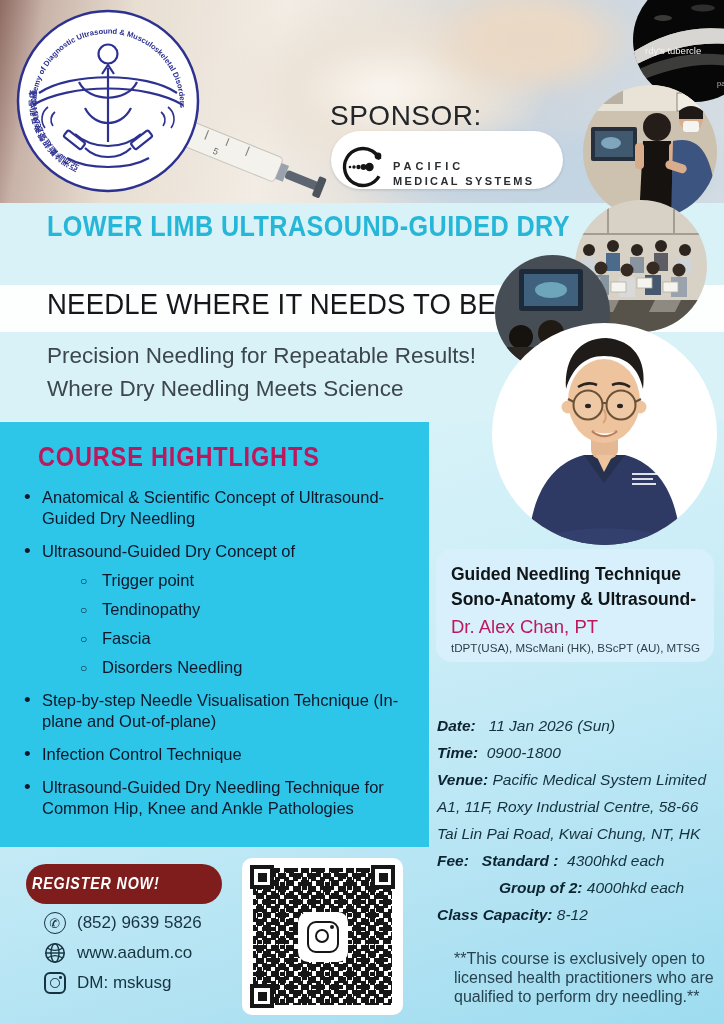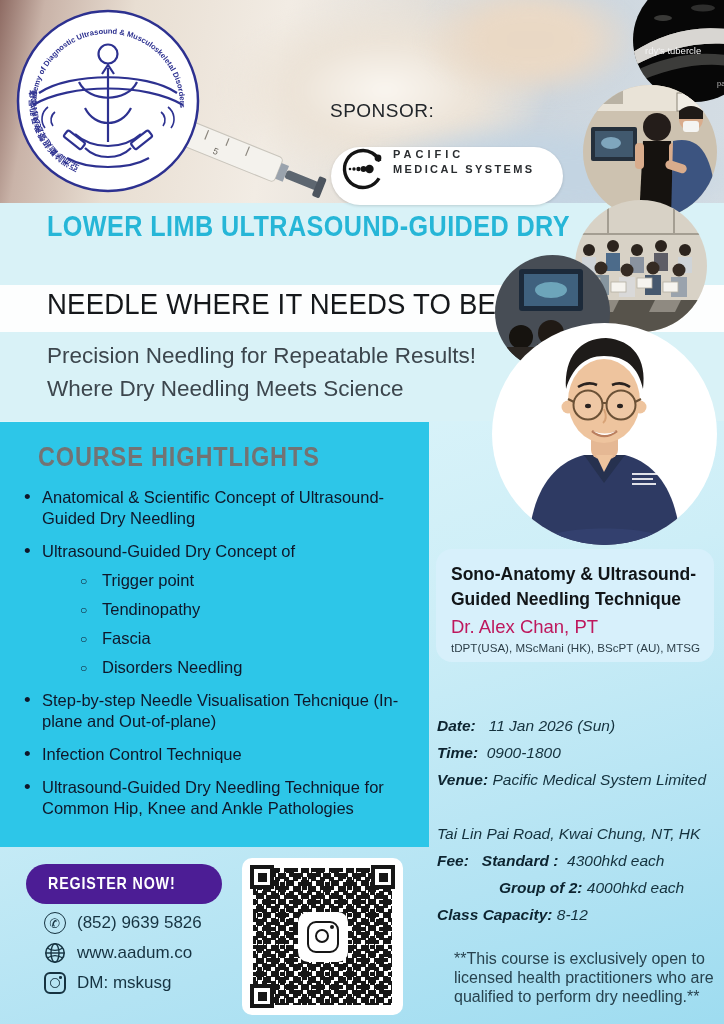--- a/index.html
+++ b/index.html
@@ -27,21 +27,21 @@
   .highlight-box{position:absolute;left:0;top:422px;width:429px;height:425px;background:#2dc6e8;}
 
   
   .cond{display:inline-block;transform:scaleX(.84);transform-origin:0 50%;white-space:nowrap;}
   .title-block{position:absolute;left:47px;top:207px;line-height:38px;font-size:30px;
     font-weight:bold;color:#26b6d7;letter-spacing:.5px;}
   .subtitle{position:absolute;left:47px;top:288px;font-size:29px;color:#15181b;letter-spacing:.2px;}
   .subtitle .cond{transform:scaleX(.95);}
   .taglines{position:absolute;left:47px;top:339px;font-size:22.5px;line-height:33px;color:#3c464d;}
 
-  .hl-heading{position:absolute;left:38px;top:441px;font-size:28px;font-weight:bold;color:#737373;letter-spacing:1px;}
+  .hl-heading{position:absolute;left:38px;top:441px;font-size:28px;font-weight:bold;color:#be185d;letter-spacing:1px;}
   .hl-list{position:absolute;left:22px;top:487px;width:400px;margin:0;padding:0;list-style:none;
     font-size:16.5px;line-height:21px;color:#0f172a;}
   .hl-list>li{position:relative;padding-left:20px;margin-bottom:12px;}
   .hl-list>li::before{content:"•";position:absolute;left:2px;top:-1px;font-size:19px;}
   .hl-sub{margin:8px 0 0 0;padding:0;list-style:none;}
   .hl-sub>li{position:relative;padding-left:24px;margin:0 0 8px 36px;}
   .hl-sub>li::before{content:"○";position:absolute;left:2px;top:1px;font-size:12px;}
 
   
   .speaker-card{position:absolute;left:436px;top:549px;width:278px;height:113px;border-radius:16px;
@@ -51,21 +51,21 @@
   .speaker-creds{font-size:11.6px;color:#2c3e48;line-height:15px;}
 
   .details{position:absolute;left:437px;top:712px;width:285px;font-size:15.5px;line-height:27px;color:#14313d;font-style:italic;}
   .details p{margin:0;}
   .details b{color:#0d2430;}
   .fee-indent{padding-left:62px;}
   .note{position:absolute;left:454px;top:949px;width:283px;font-size:16px;line-height:19px;color:#27424e;}
 
   
   .register-btn{position:absolute;left:26px;top:864px;width:196px;height:40px;border-radius:20px;
-    background:#4c1d95;display:flex;align-items:center;justify-content:center;border:none;cursor:pointer;}
+    background:#7f1d1d;display:flex;align-items:center;justify-content:flex-start;border:none;cursor:pointer;font-style:italic;}
   .register-btn span{font-size:17px;font-weight:bold;color:#fff;letter-spacing:1px;}
   .contact{position:absolute;left:44px;top:908px;}
   .contact-row{display:flex;align-items:center;height:30px;color:#163341;font-size:17px;gap:11px;}
   .icon-circle{width:22px;height:22px;border:1.6px solid #163341;border-radius:50%;display:flex;
     align-items:center;justify-content:center;font:13px "DejaVu Sans",sans-serif;color:#163341;box-sizing:border-box;}
   .ig-box{width:22px;height:22px;position:relative;border:2.1px solid #163341;border-radius:6px;box-sizing:border-box;}
   .ig-box::before{content:"";position:absolute;left:4px;top:4px;width:9.5px;height:9.5px;border:1.9px solid #163341;border-radius:50%;box-sizing:border-box;}
   .ig-box::after{content:"";position:absolute;right:2px;top:2px;width:2.6px;height:2.6px;background:#163341;border-radius:50%;}
 
   
@@ -78,23 +78,23 @@
     display:flex;align-items:center;justify-content:center;}
   .finder i{display:block;width:9px;height:9px;background:#161616;}
   .f-tl{left:8px;top:7px;} .f-tr{right:8px;top:7px;} .f-bl{left:8px;bottom:7px;}
   .qr-center{position:absolute;left:50%;top:50%;width:50px;height:50px;margin:-25px 0 0 -25px;background:#fff;
     border-radius:10px;display:flex;align-items:center;justify-content:center;}
   .qr-center .ig-big{width:32px;height:32px;position:relative;border:2.8px solid #161616;border-radius:9px;box-sizing:border-box;}
   .qr-center .ig-big::before{content:"";position:absolute;left:6px;top:6px;width:14px;height:14px;border:2.8px solid #161616;border-radius:50%;box-sizing:border-box;}
   .qr-center .ig-big::after{content:"";position:absolute;right:2.5px;top:2.5px;width:4px;height:4px;background:#161616;border-radius:50%;}
 
   
-  .sponsor-label{position:absolute;left:330px;top:100px;font-size:19px;color:#22262a;letter-spacing:.5px;}
-  .sponsor-pill{position:absolute;left:331px;top:147px;width:232px;height:58px;background:#fff;border-radius:29px;
-    display:flex;align-items:flex-start;padding-left:10px;box-sizing:border-box;box-shadow:0 1px 3px rgba(0,0,0,.15);}
+  .sponsor-label{position:absolute;left:330px;top:100px;font-size:28px;color:#22262a;letter-spacing:.5px;}
+  .sponsor-pill{position:absolute;left:331px;top:131px;width:232px;height:58px;background:#fff;border-radius:29px;
+    display:flex;align-items:flex-end;padding-left:10px;box-sizing:border-box;box-shadow:0 1px 3px rgba(0,0,0,.15);}
   .sponsor-text{margin-left:8px;font-size:11px;color:#2a2d30;font-weight:600;line-height:15px;}
   .sp-l1{letter-spacing:4px;} .sp-l2{letter-spacing:2.4px;}
 
   
   .circle{position:absolute;border-radius:50%;overflow:hidden;z-index:5;}
   .c-ultra{left:633px;top:-22px;width:124px;height:124px;background:#070707;}
   .c-clinic{left:583px;top:85px;width:134px;height:134px;}
   .c-group{left:575px;top:200px;width:132px;height:132px;}
   .c-work{left:495px;top:255px;width:115px;height:115px;}
   .c-portrait{left:492px;top:323px;width:225px;height:222px;background:#ffffff;z-index:6;}
@@ -330,31 +330,31 @@
       <path d="M101,108 q12,8 23,0 q-11,5 -23,0 Z" fill="#ffffff"></path>
       <g fill="#ffffff" opacity="0.85">
         <rect x="140" y="150" width="27" height="2"></rect>
         <rect x="140" y="155" width="21" height="2"></rect>
         <rect x="140" y="160" width="24" height="2"></rect>
       </g>
     </svg>
   </div>
 
   <div class="speaker-card">
+    <div class="speaker-topic">Guided Needling Technique</div>
     <div class="speaker-topic">Sono-Anatomy &amp; Ultrasound-</div>
-    <div class="speaker-topic">Guided Needling Technique</div>
     <div class="speaker-name">Dr. Alex Chan, PT</div>
     <div class="speaker-creds">tDPT(USA), MScMani (HK), BScPT (AU), MTSG</div>
   </div>
 
   <div class="details">
     <p><b>Date:</b>&nbsp;&nbsp; <span>11 Jan 2026 (Sun)</span></p>
     <p><b>Time:</b>&nbsp; <span>0900-1800</span></p>
     <p><b>Venue:</b> <span>Pacific Medical System Limited</span><br>
-      <br>
+      <span>A1, 11F,  Roxy Industrial Centre, 58-66</span><br>
       <span>Tai Lin Pai Road, Kwai Chung, NT, HK</span></p>
     <p><b>Fee:</b>&nbsp;&nbsp; <b>Standard :</b>&nbsp; <span>4300hkd each</span></p>
     <p class="fee-indent"><b>Group of 2:</b> <span>4000hkd each</span></p>
     <p><b>Class Capacity:</b> <span>8-12</span></p>
   </div>
 
   <div class="note">**This course is exclusively open to licensed health practitioners who are qualified to perform dry needling.**</div>
 
   <button class="register-btn">
     <span class="cond">REGISTER NOW!</span>

